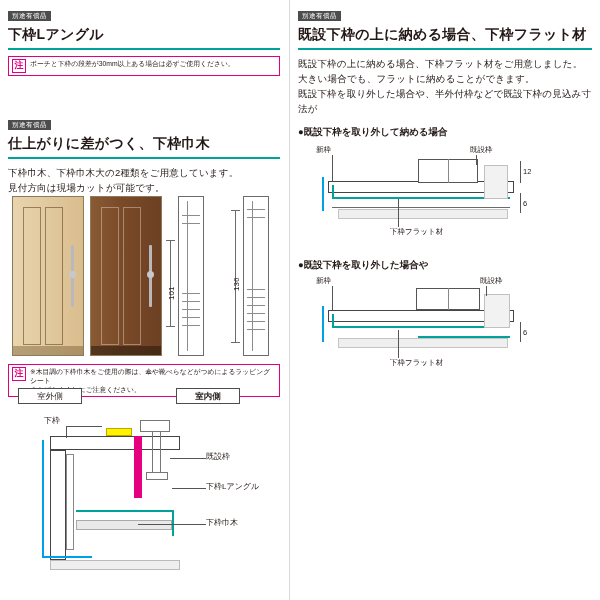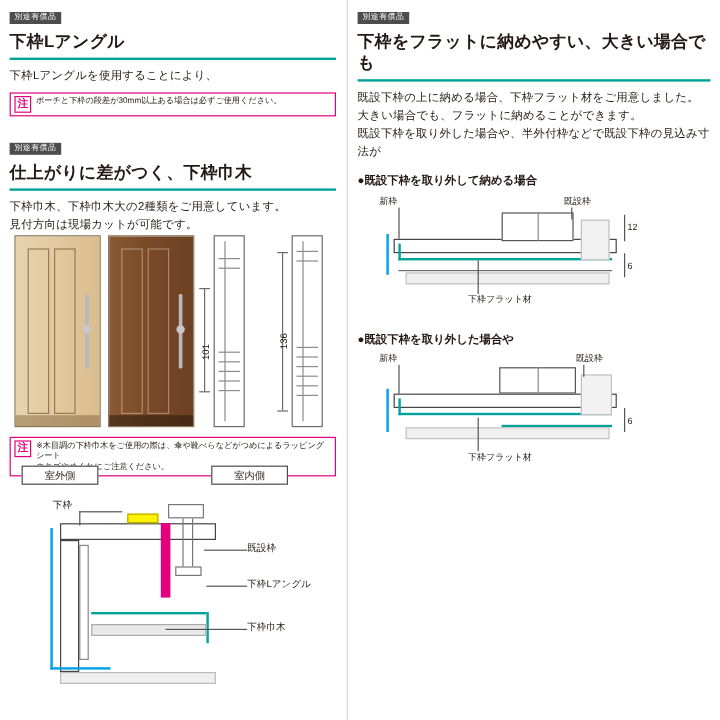--- a/index.html
+++ b/index.html
@@ -114,21 +114,20 @@
 <div class="page">
 
   <div class="vdiv"></div>
 
   <div class="col-left">
 
     <div id="sec1">
       <span class="optag">別途有償品</span>
       <div class="sec-head">下枠Lアングル</div>
       <div class="rule-green"></div>
-      <div class="body-txt">下枠Lアングルを使用することにより、</div>
       <div class="caution">
         <div class="mark">注</div>
         <div class="ctxt">ポーチと下枠の段差が30mm以上ある場合は必ずご使用ください。</div>
       </div>
     </div>
 
     <div id="sec2">
       <span class="optag">別途有償品</span>
       <div class="sec-head">仕上がりに差がつく、下枠巾木</div>
       <div class="rule-green"></div>
@@ -189,21 +188,21 @@
         <div class="mark">注</div>
         <div class="ctxt">
           <div>※木目調の下枠巾木をご使用の際は、傘や靴べらなどがつめによるラッピングシート</div>
           <div>のキズやめくれにご注意ください。</div>
         </div>
       </div>
     </div>
 
     <div class="bottom-wrap">
       <div class="tagbox" style="left:10px;top:0;width:52px;">室外側</div>
-      <div class="tagbox" style="left:168px;top:0;width:52px;">室内側</div>
+      <div class="tagbox" style="left:168px;top:0;width:52px;font-weight:bold;">室内側</div>
 
       <div class="drawbox">
 
         <div class="box" style="left:30px;top:22px;width:130px;height:14px;border:1px solid #444;background:#fff;"></div>
         <div class="box" style="left:30px;top:36px;width:16px;height:110px;border:1px solid #444;background:#fff;"></div>
         <div class="box" style="left:46px;top:40px;width:8px;height:96px;border:1px solid #888;"></div>
 
         <div class="v" style="left:22px;top:26px;height:118px;background:#00a0e9;width:2px;"></div>
         <div class="h" style="left:22px;top:142px;width:50px;background:#00a0e9;height:2px;"></div>
 
@@ -234,21 +233,21 @@
 
         <div class="ldr" style="left:118px;top:110px;width:68px;"></div>
         <div class="lbl" style="left:186px;top:104px;">下枠巾木</div>
       </div>
     </div>
   </div>
 
   <div class="col-right">
     <div id="rsec">
       <span class="optag">別途有償品</span>
-      <div class="sec-head">下枠をフラットに納めやすい、大きい場合でも</div>
+      <div class="sec-head">既設下枠の上に納める場合、下枠フラット材</div>
       <div class="rule-green"></div>
       <div class="body-txt">既設下枠の上に納める場合、下枠フラット材をご用意しました。</div>
       <div class="body-txt">大きい場合でも、フラットに納めることができます。</div>
       <div class="body-txt">既設下枠を取り外した場合や、半外付枠などで既設下枠の見込み寸法が</div>
 
       
       <div class="bullet">●既設下枠を取り外して納める場合</div>
       <div class="detail">
 
         <div class="box" style="left:30px;top:40px;width:186px;height:12px;border:1px solid #444;background:#fff;"></div>

